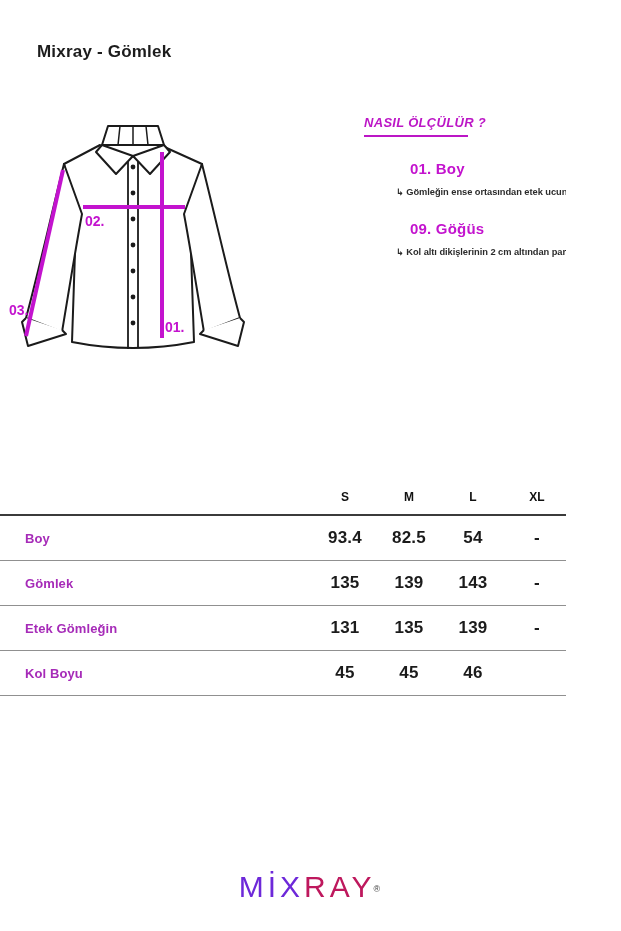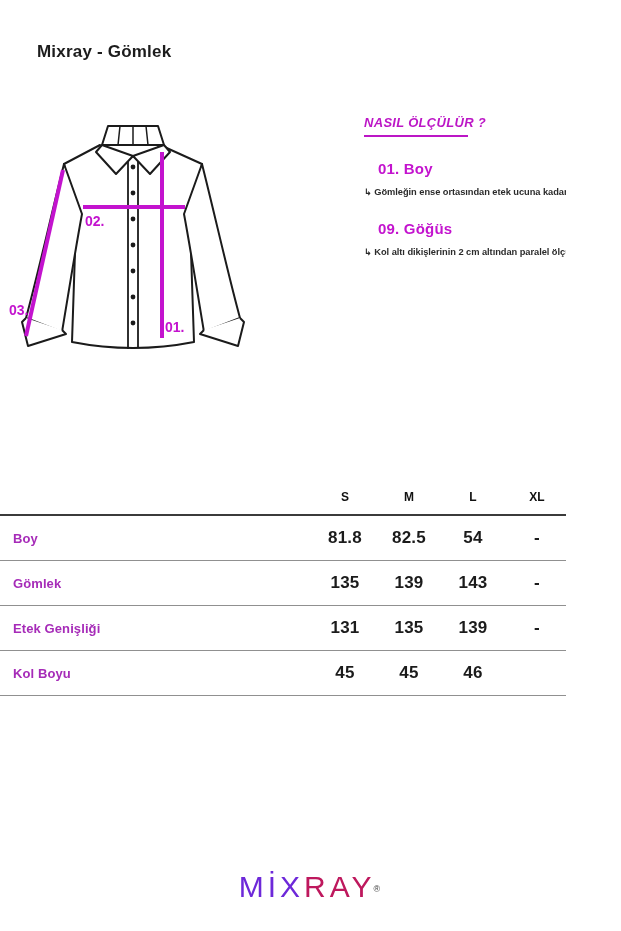--- a/index.html
+++ b/index.html
@@ -20,32 +20,32 @@
   .howto{position:absolute;left:364px;top:115px;width:256px;}
   .howto-heading{font-size:13px;font-weight:700;color:#BC16C6;letter-spacing:.3px;font-style:italic;}
   .howto-underline{width:104px;height:2px;background:#BC16C6;margin-top:5px;}
   .howto-item{margin-top:0;}
   .howto-name{font-size:15px;font-weight:700;color:#C313CE;margin-left:14px;letter-spacing:.2px;}
   .howto-item:nth-of-type(1) .howto-name{margin-top:23px;}
   .howto-desc{
     font-size:9.3px;font-weight:700;color:#2b2b2b;margin-top:9px;
     white-space:nowrap;letter-spacing:-.05px;
   }
-  .howto-item{margin-bottom:20px;}
+  .howto-item{margin-bottom:20px;margin-left:32px;}
   .howto-name{display:block;margin-top:23px;margin-bottom:0;}
   
   .size-table{position:absolute;left:0;top:480px;width:621px;}
   .trow{
     display:grid;grid-template-columns:313px 64px 64px 64px 64px 1fr;
     align-items:center;
   }
   .trow.header{height:34px;border-bottom:2px solid #3b3b3b;}
   .trow.data{height:44px;border-bottom:1px solid #909090;}
   .th{font-size:12px;font-weight:700;color:#111;text-align:center;}
-  .row-label{padding-left:13px;font-size:13px;font-weight:700;color:#A62BB8;letter-spacing:.1px;}
+  .row-label{padding-left:25px;font-size:13px;font-weight:700;color:#A62BB8;letter-spacing:.1px;}
   .cell{font-size:17px;font-weight:700;color:#1b1b1b;text-align:center;letter-spacing:.2px;}
   
   .logo{
     position:absolute;left:0;top:869px;width:621px;text-align:center;
     font-size:30px;font-weight:400;letter-spacing:4px;line-height:36px;white-space:nowrap;
   }
   .logo .mix{color:#6d28d9;}
   .logo .ray{color:#be185d;}
   .logo .reg{font-size:9px;color:#3b3b3b;vertical-align:top;letter-spacing:0;position:relative;top:2px;left:-2px;}
 </style>
@@ -118,38 +118,38 @@
       <div class="row-label"></div>
       <div class="th">S</div>
       <div class="th">M</div>
       <div class="th">L</div>
       <div class="th">XL</div>
       <div></div>
     </div>
 
     <div class="trow data">
       <div class="row-label">Boy</div>
-      <div class="cell">81.8</div>
+      <div class="cell">93.4</div>
       <div class="cell">82.5</div>
       <div class="cell">54</div>
       <div class="cell">-</div>
       <div></div>
     </div>
 
     <div class="trow data">
       <div class="row-label">Gömlek</div>
       <div class="cell">135</div>
       <div class="cell">139</div>
       <div class="cell">143</div>
       <div class="cell">-</div>
       <div></div>
     </div>
 
     <div class="trow data">
-      <div class="row-label">Etek Genişliği</div>
+      <div class="row-label">Etek Gömleğin</div>
       <div class="cell">131</div>
       <div class="cell">135</div>
       <div class="cell">139</div>
       <div class="cell">-</div>
       <div></div>
     </div>
 
     <div class="trow data">
       <div class="row-label">Kol Boyu</div>
       <div class="cell">45</div>

